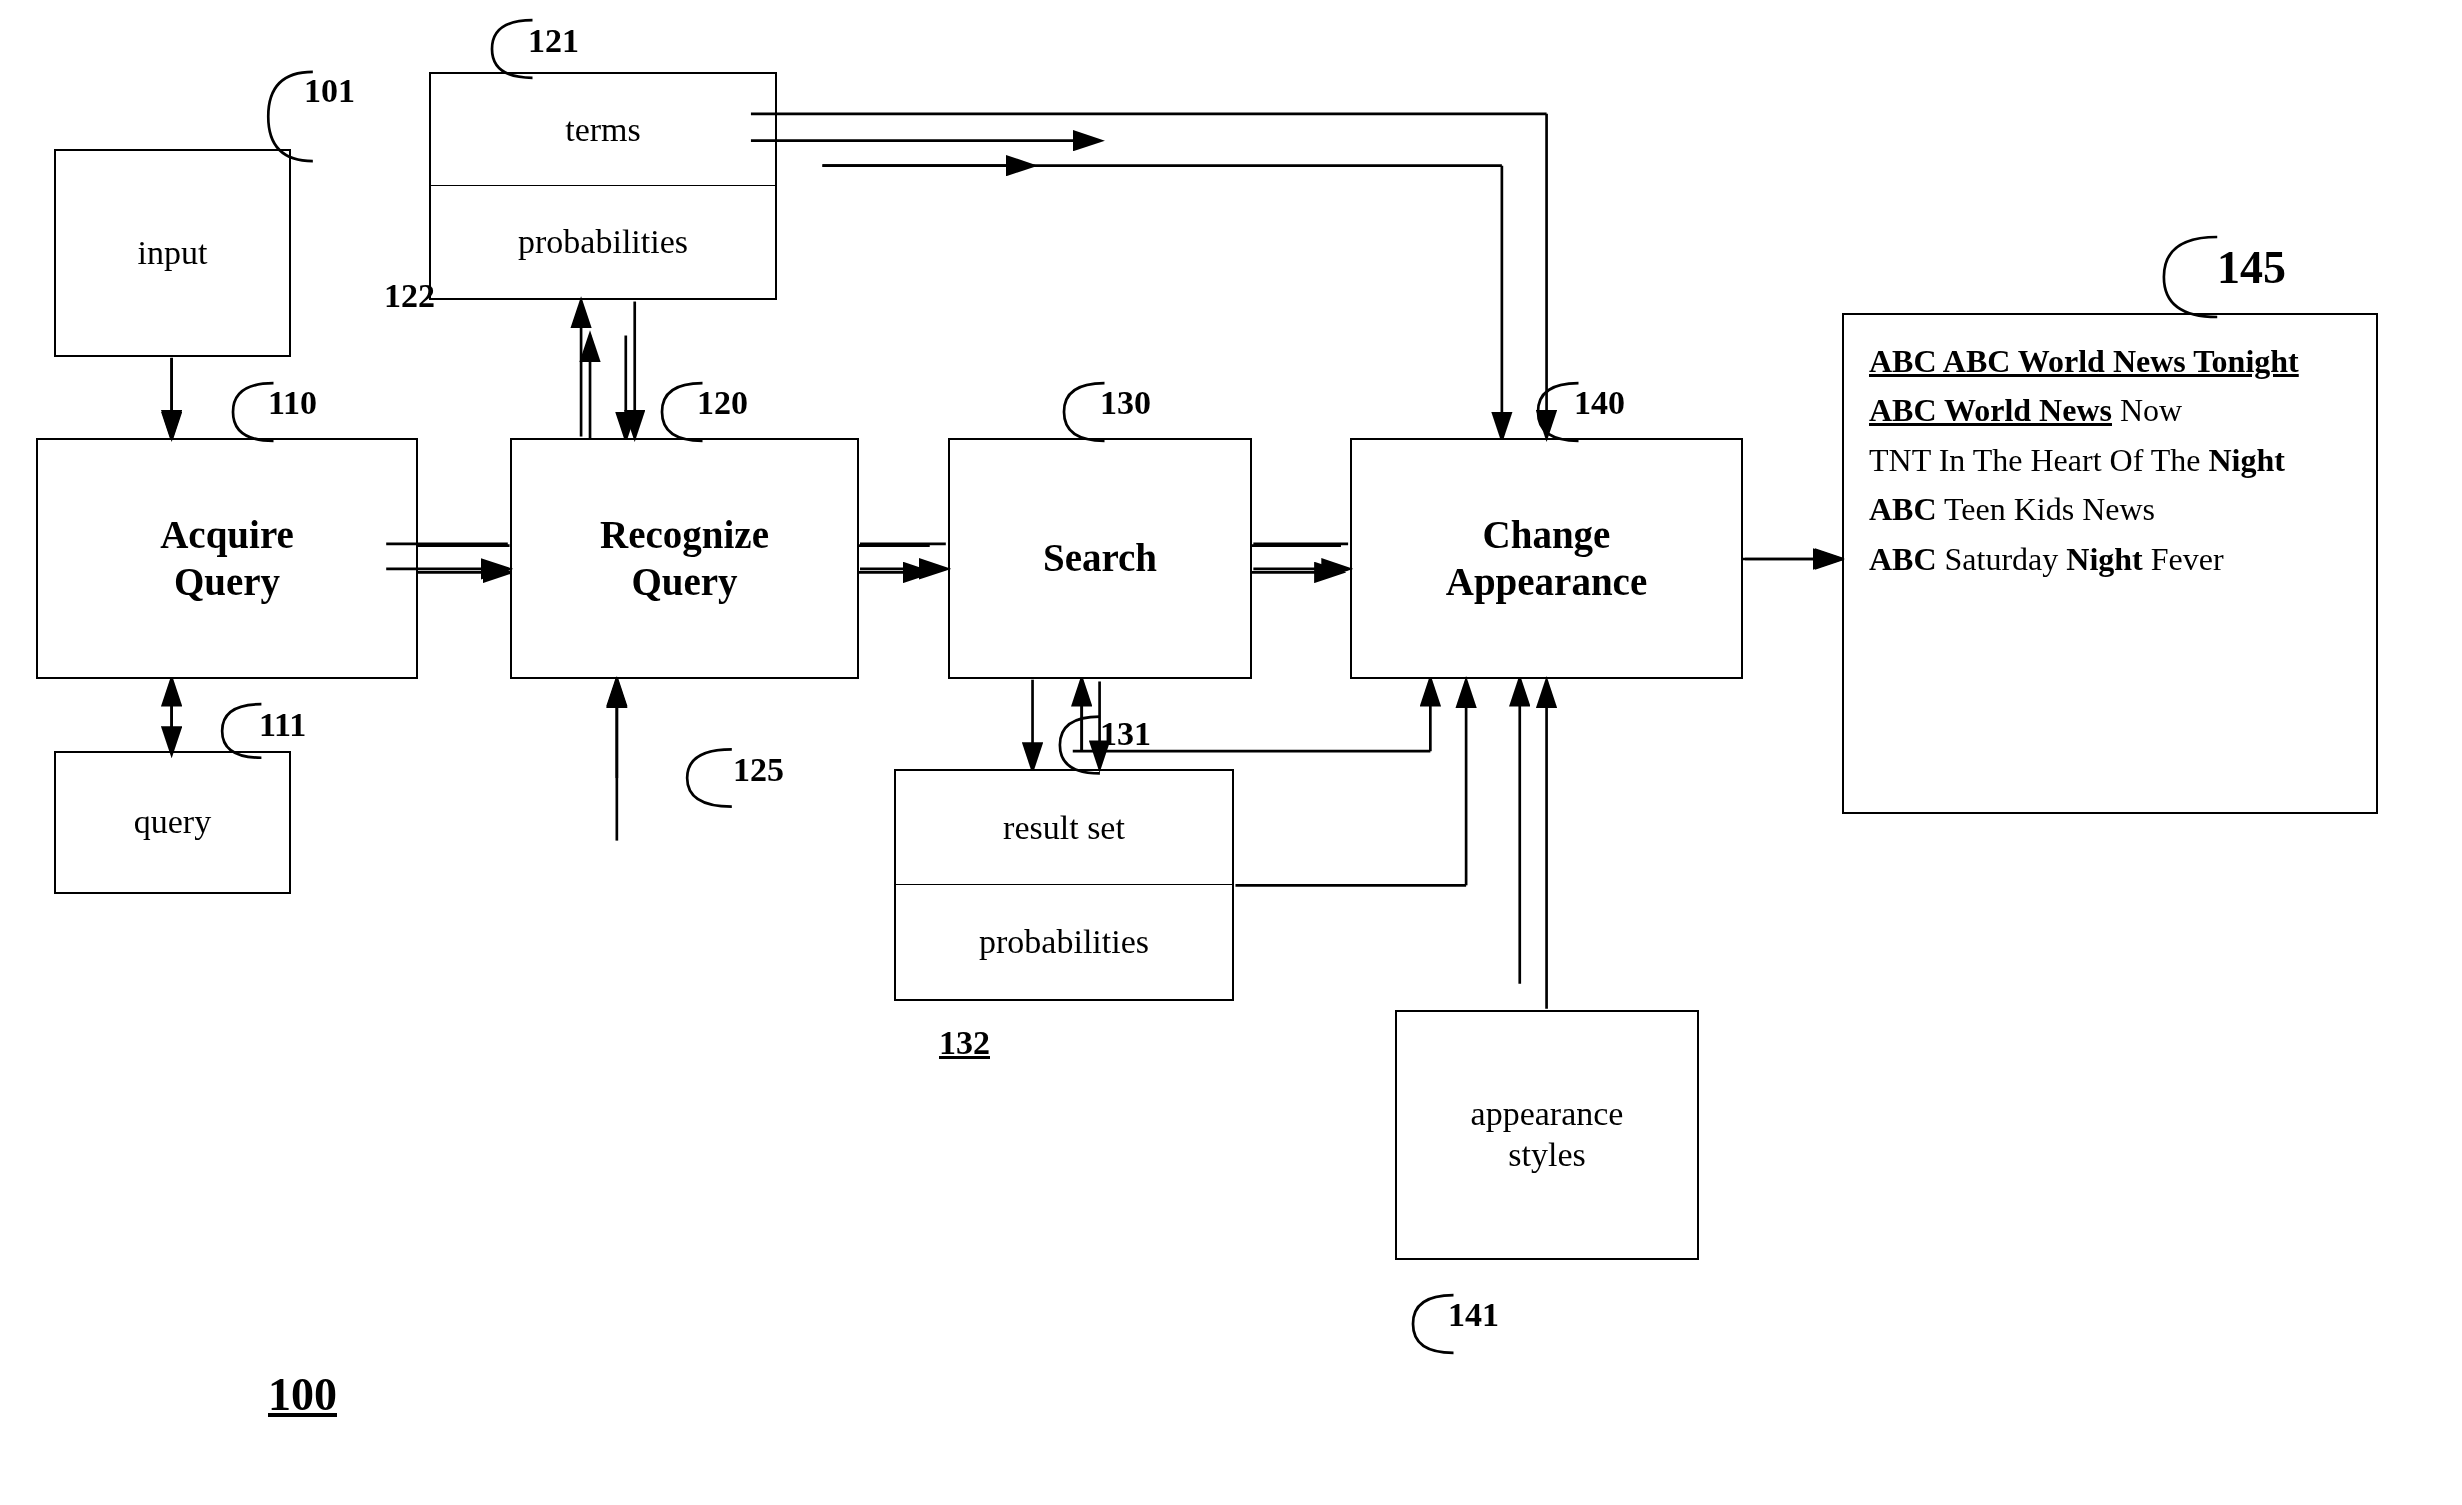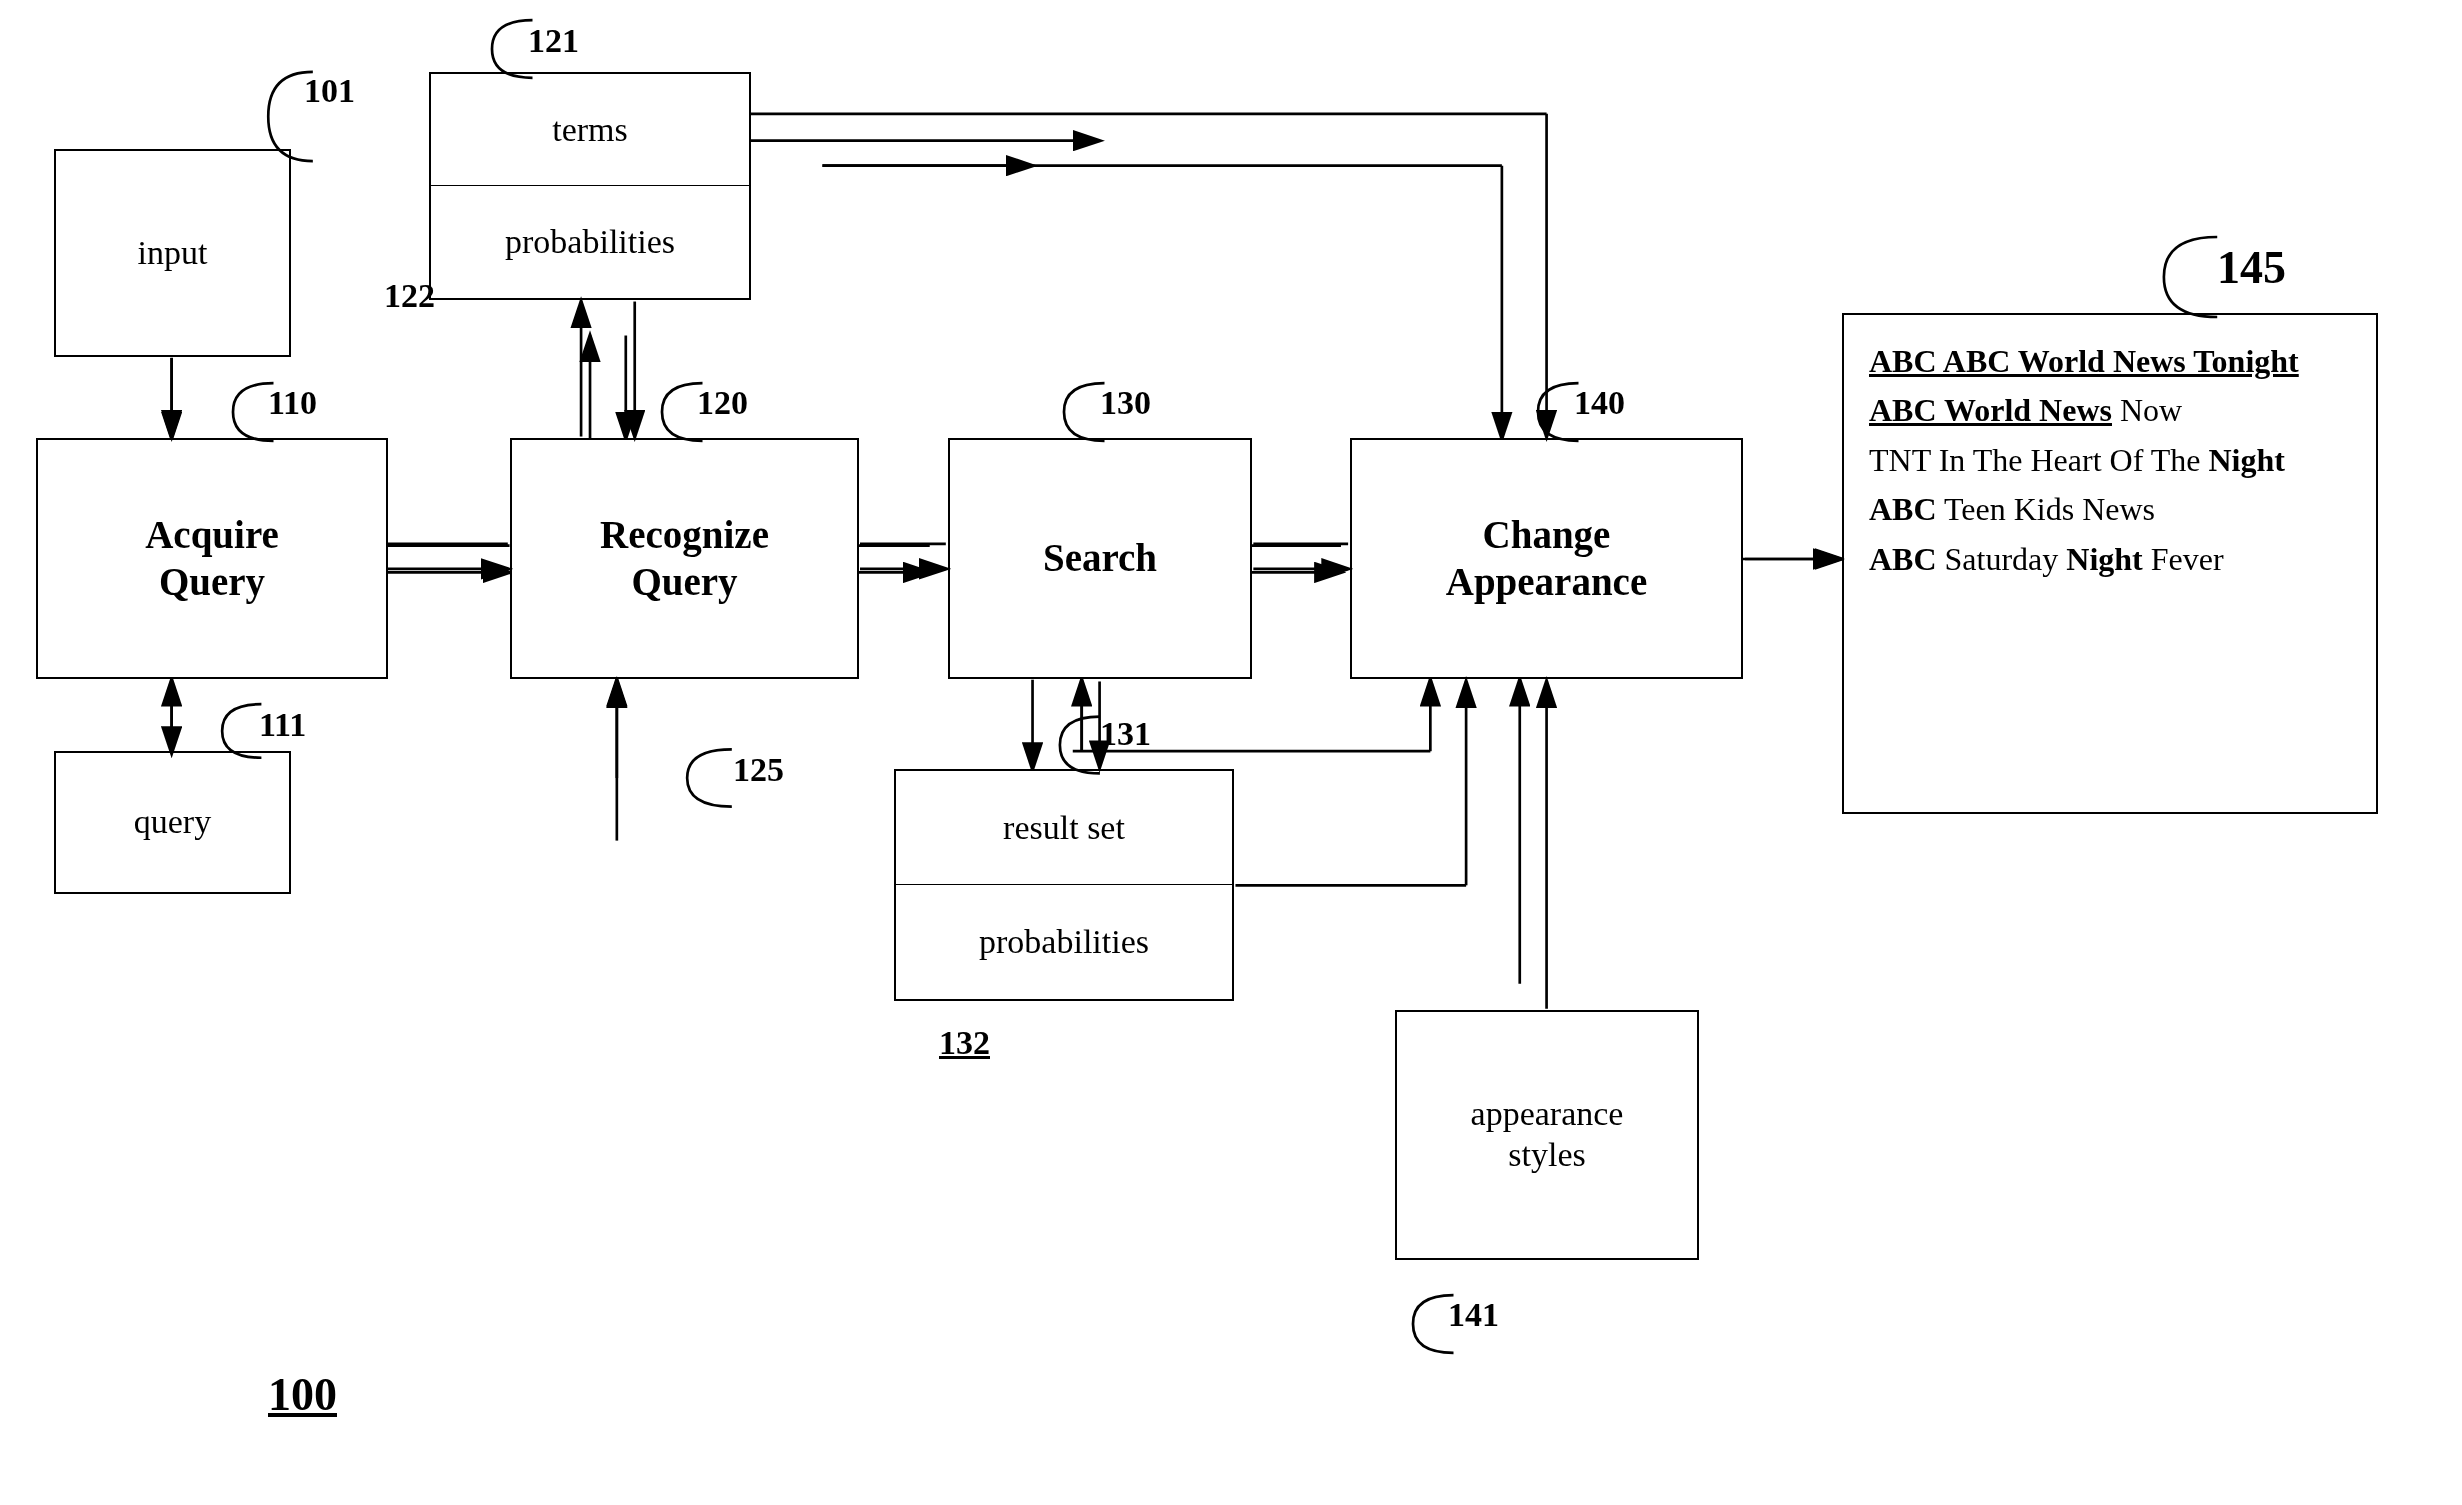--- a/index.html
+++ b/index.html
@@ -178,38 +178,38 @@
 
   <div class="box" style="left:54px; top:149px; width:237px; height:208px;">
     <span class="box-label">input</span>
   </div>
   <span class="ref-num" style="left:304px; top:72px;">101</span>
 
   <svg style="position:absolute;left:259px;top:63px;width:72px;height:107px;" viewBox="0 0 80 120" width="72" height="107">
     <path d="M60,10 Q10,10 10,60 Q10,110 60,110" fill="none" stroke="#000" stroke-width="3"></path>
   </svg>
 
-  <div class="box" style="left:36px; top:438px; width:352px; height:241px;">
+  <div class="box" style="left:36px; top:438px; width:382px; height:241px;">
     <span class="box-label-bold">Acquire<br>Query</span>
   </div>
   <span class="ref-num" style="left:268px; top:384px;">110</span>
 
   <svg style="position:absolute;left:224px;top:376px;width:63px;height:72px;" viewBox="0 0 70 80" width="63" height="72">
     <path d="M55,8 Q10,8 10,40 Q10,72 55,72" fill="none" stroke="#000" stroke-width="3"></path>
   </svg>
 
   <div class="box" style="left:54px; top:751px; width:237px; height:143px;">
     <span class="box-label">query</span>
   </div>
   <span class="ref-num" style="left:259px; top:706px;">111</span>
   <svg style="position:absolute;left:215px;top:697px;width:58px;height:67px;" viewBox="0 0 65 75" width="58" height="67">
     <path d="M52,8 Q8,8 8,38 Q8,68 52,68" fill="none" stroke="#000" stroke-width="3"></path>
   </svg>
 
-  <div class="split-box" style="left:429px; top:72px; width:322px; height:228px;">
+  <div class="split-box" style="left:429px; top:72px; width:348px; height:228px;">
     <div class="split-top" style="height:50%; width:100%;">
       <span>terms</span>
     </div>
     <div class="split-bottom" style="height:50%; width:100%;">
       <span>probabilities</span>
     </div>
   </div>
   <span class="ref-num" style="left:528px; top:22.4px;">121</span>
   <svg style="position:absolute;left:483px;top:13.4px;width:63px;height:72px;" viewBox="0 0 70 80" width="63" height="72">
     <path d="M55,8 Q10,8 10,40 Q10,72 55,72" fill="none" stroke="#000" stroke-width="3"></path>

